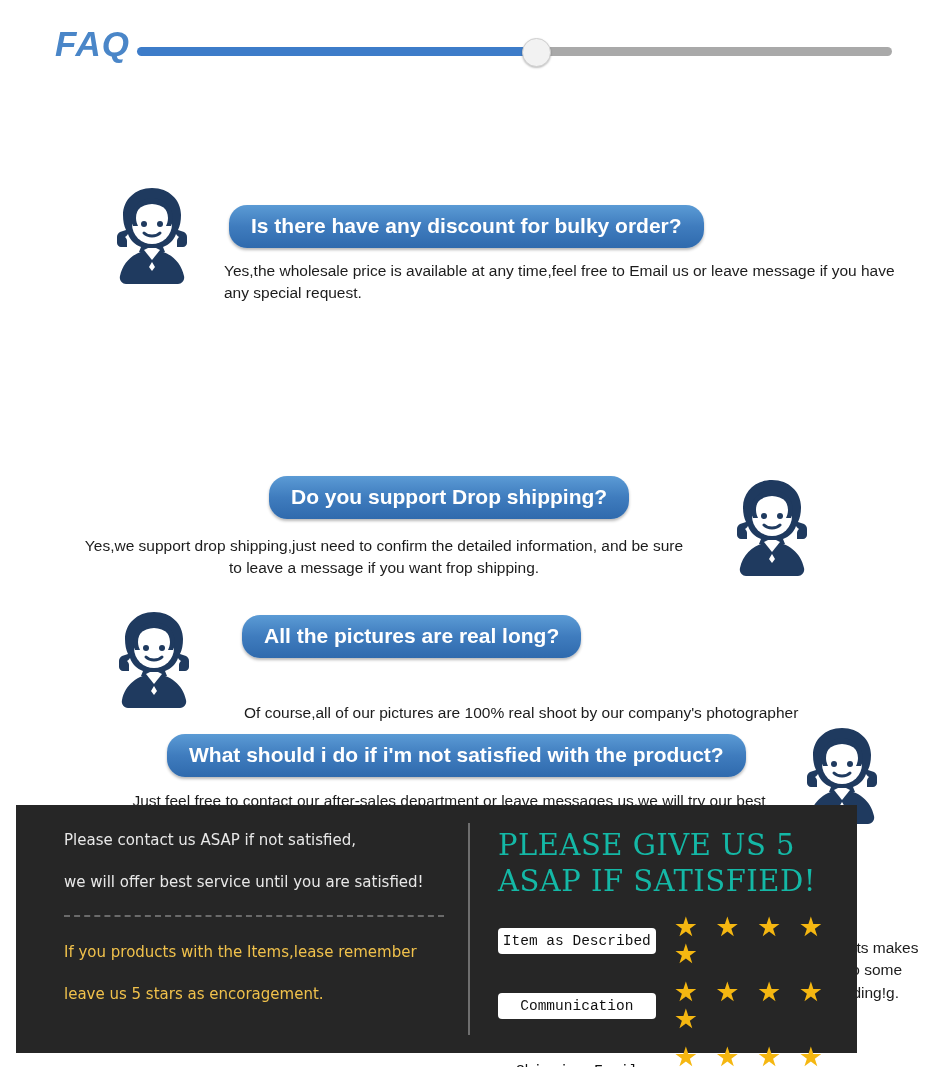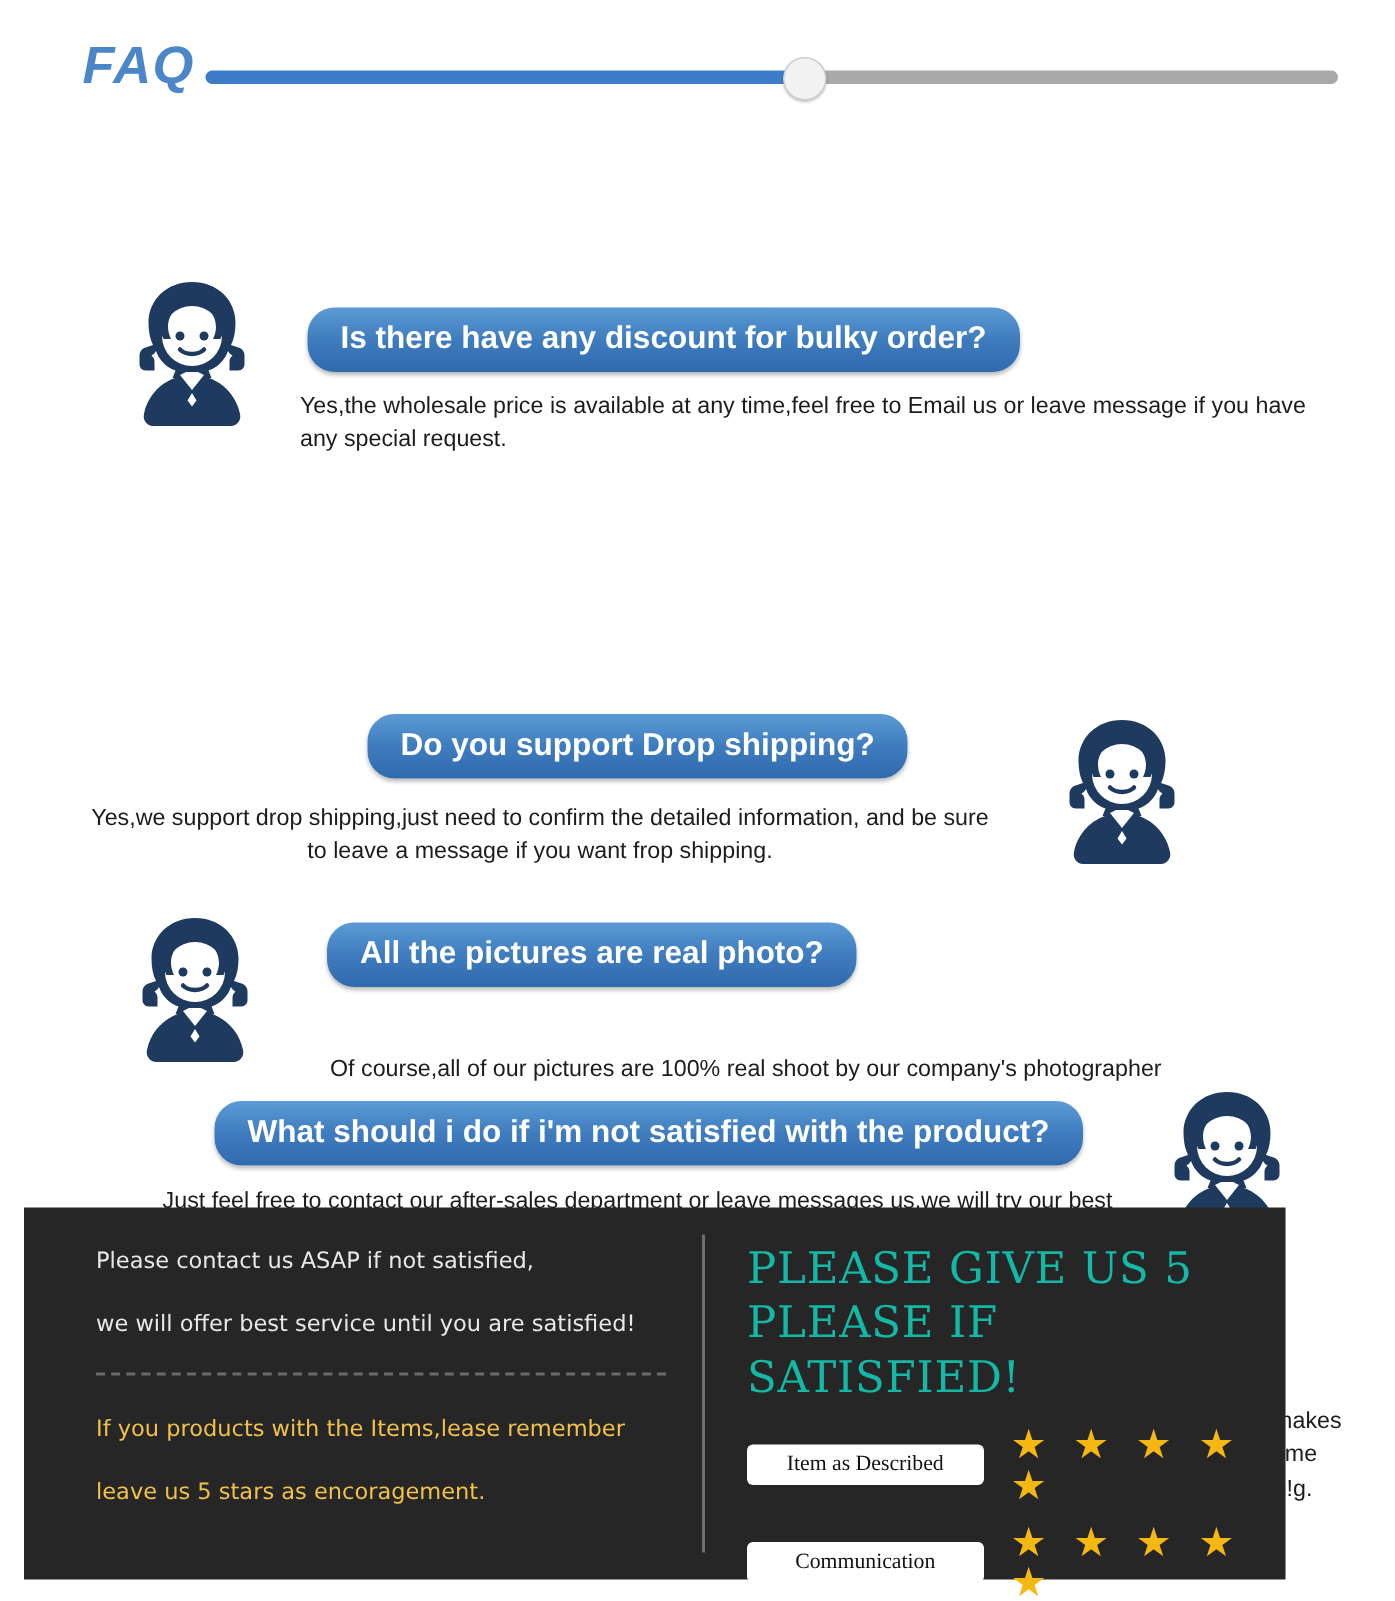--- a/index.html
+++ b/index.html
@@ -49,20 +49,21 @@
     height: 27px;
     border-radius: 50%;
     background: #f2f2f2;
     border: 1px solid #cfcfcf;
     box-shadow: 0 1px 2px rgba(0,0,0,0.25);
   }
 
   
   .faq-item {
     position: relative;
+    margin-left: 24px;
   }
   .avatar {
     position: absolute;
     width: 112px;
     height: 112px;
   }
   .q-pill {
     display: inline-block;
     background: linear-gradient(to bottom, #5b9bd5 0%, #3f7cbe 50%, #2f6aad 100%);
     color: #ffffff;
@@ -161,21 +162,21 @@
   }
   .rating-row {
     display: flex;
     align-items: center;
     margin-bottom: 11px;
   }
   .rating-label {
     background: #ffffff;
     color: #111;
     font-size: 14.5px;
-    font-family: Liberation Serif, serif;
+    font-family: Liberation Mono, monospace;
     padding: 5px 4px;
     border-radius: 4px;
     width: 168px;
     box-sizing: border-box;
     text-align: center;
   }
   .stars {
     margin-left: 18px;
     color: #f5b711;
     font-size: 27px;
@@ -234,21 +235,21 @@
     <circle cx="56" cy="44" r="20" fill="#ffffff"></circle>
     <path fill="#1f3a5f" d="M56 18c-12 0-21 9-21 20 0 3 1 6 2 8h5c-1-2-2-5-2-8 0-9 7-16 16-16s16 7 16 16c0 3-1 6-2 8h5c1-2 2-5 2-8 0-11-9-20-21-20z"></path>
     <circle cx="48" cy="44" r="3" fill="#1f3a5f"></circle>
     <circle cx="64" cy="44" r="3" fill="#1f3a5f"></circle>
     <path d="M48 53c4 4 12 4 16 0" stroke="#1f3a5f" stroke-width="3" fill="none" stroke-linecap="round"></path>
     <path fill="#1f3a5f" d="M56 70c-16 0-29 11-32 26-1 4 2 8 6 8h52c4 0 7-4 6-8-3-15-16-26-32-26z"></path>
     <path fill="#ffffff" d="M48 70l8 10 8-10-4-2h-8z"></path>
     <path fill="#ffffff" d="M56 82l-3 5 3 4 3-4z"></path>
   </svg>
   <div class="q-wrap">
-    <span class="q-pill">All the pictures are real photo?</span>
+    <span class="q-pill">All the pictures are real long?</span>
   </div>
   <div class="answer">Of course,all of our pictures are 100% real shoot by our company's photographer</div>
 </div>
 
 <div class="faq-item" id="item4">
   <svg class="avatar" viewBox="0 0 112 112">
     <path fill="#1f3a5f" d="M56 8c-17 0-29 12-29 27 0 6 1 11 3 15l-6 2c-2 1-3 3-3 5v6c0 2 2 4 4 4h6v-6c0-2-1-3-2-4 0 0 2-1 3-3 2 6 7 11 13 13l-2 5h26l-2-5c6-2 11-7 13-13 1 2 3 3 3 3-1 1-2 2-2 4v6h6c2 0 4-2 4-4v-6c0-2-1-4-3-5l-6-2c2-4 3-9 3-15 0-15-12-27-29-27z"></path>
     <circle cx="56" cy="44" r="20" fill="#ffffff"></circle>
     <path fill="#1f3a5f" d="M56 18c-12 0-21 9-21 20 0 3 1 6 2 8h5c-1-2-2-5-2-8 0-9 7-16 16-16s16 7 16 16c0 3-1 6-2 8h5c1-2 2-5 2-8 0-11-9-20-21-20z"></path>
     <circle cx="48" cy="44" r="3" fill="#1f3a5f"></circle>
@@ -288,21 +289,21 @@
     <div class="bp-line">we will offer best service until you are satisfied!</div>
     <div class="bp-dashes"></div>
     <div class="bp-line-yellow">If you products with the Items,lease remember</div>
     <div class="bp-line-yellow">leave us 5 stars as encoragement.</div>
   </div>
 
   <div class="bp-divider"></div>
 
   <div class="bp-right">
     <div class="bp-head">PLEASE GIVE US 5</div>
-    <div class="bp-head">PLEASE IF SATISFIED!</div>
+    <div class="bp-head">ASAP IF SATISFIED!</div>
     <div class="rating-rows">
       <div class="rating-row">
         <div class="rating-label">Item as Described</div>
         <div class="stars">★ ★ ★ ★ ★</div>
       </div>
       <div class="rating-row">
         <div class="rating-label">Communication</div>
         <div class="stars">★ ★ ★ ★ ★</div>
       </div>
       <div class="rating-row">

